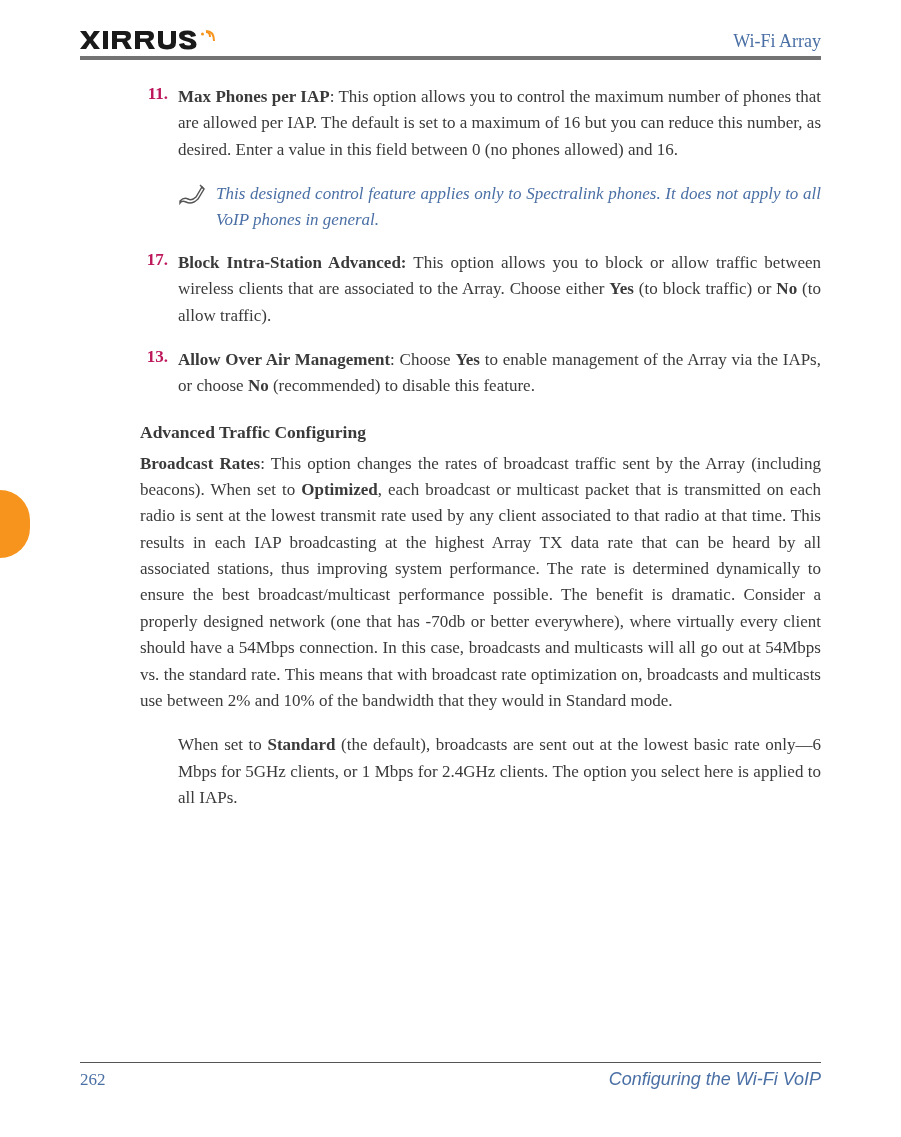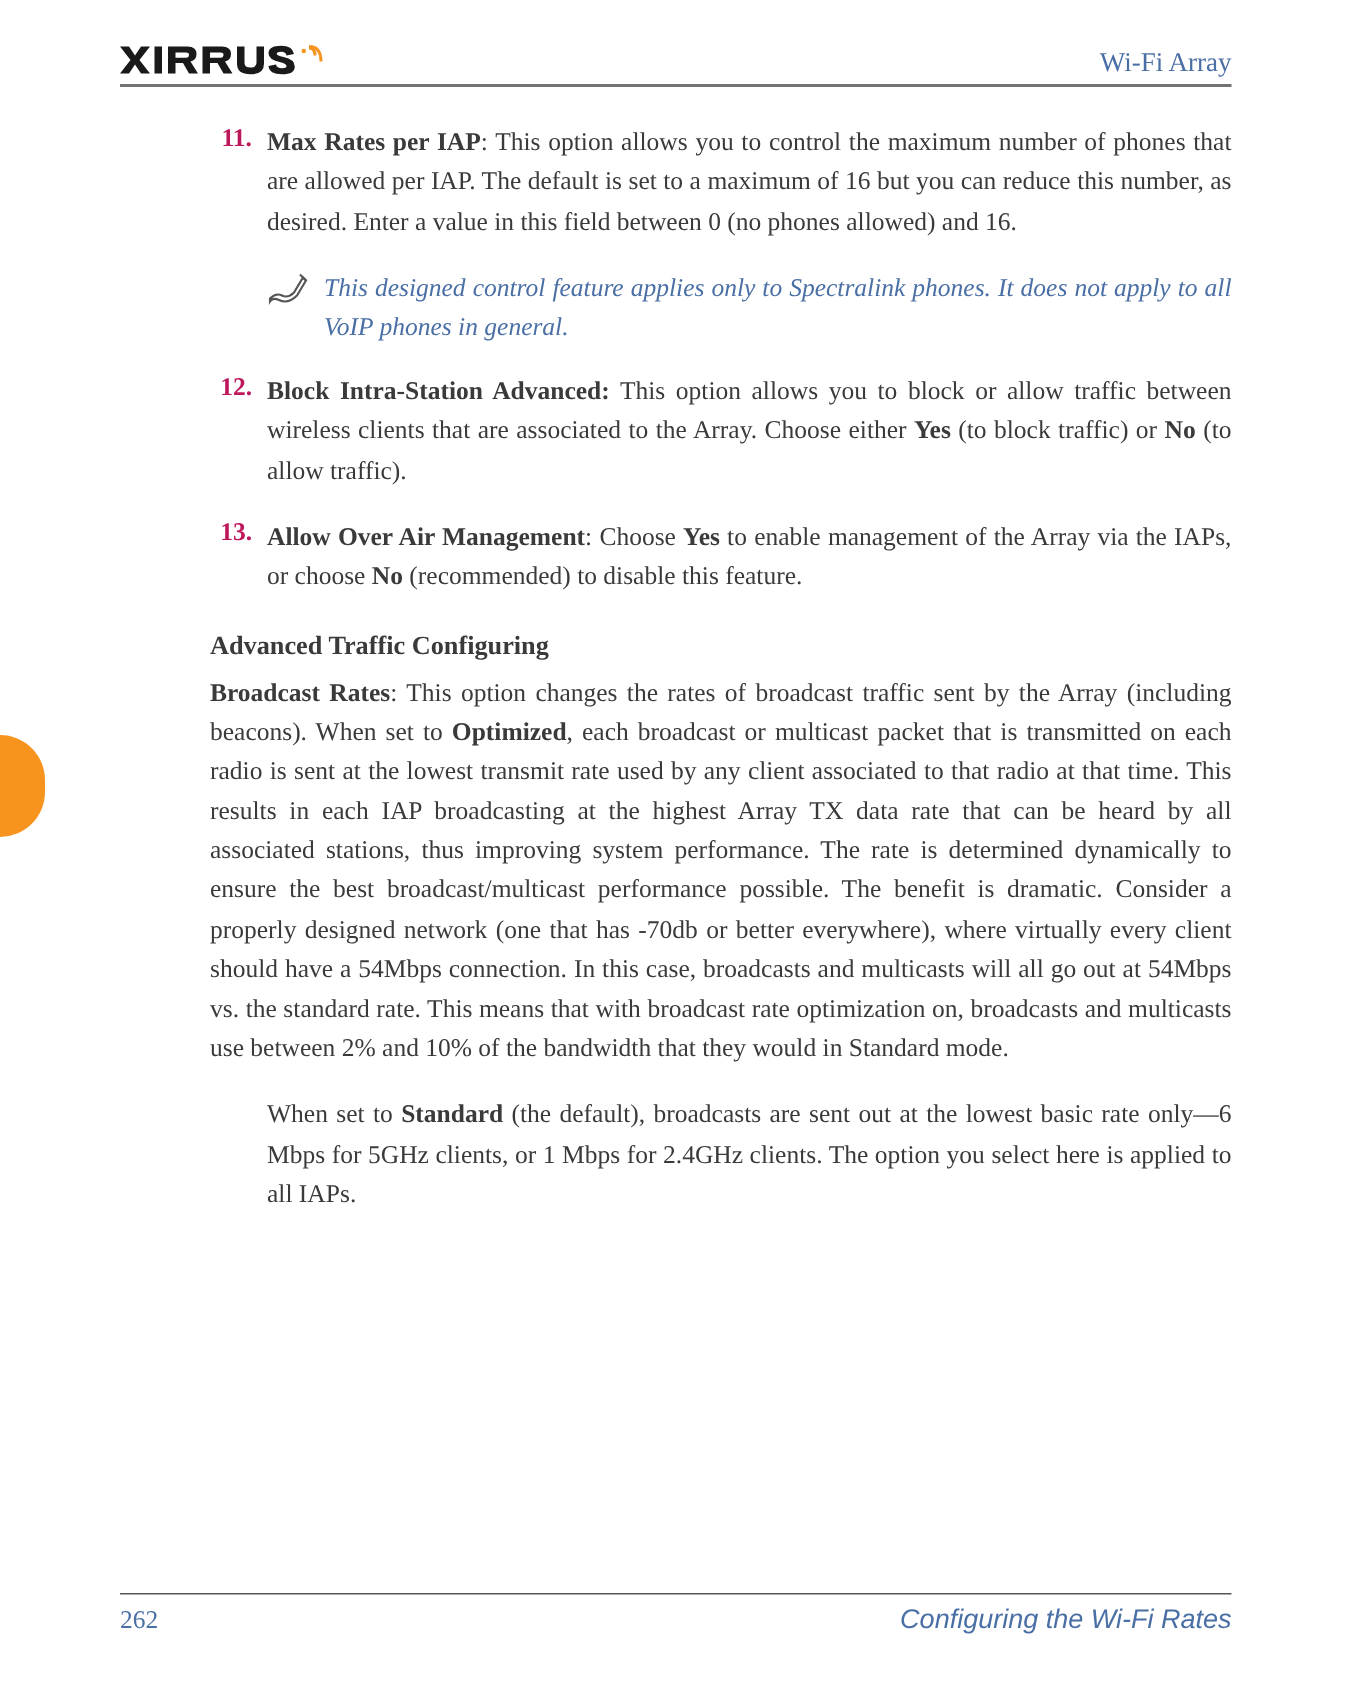--- a/index.html
+++ b/index.html
@@ -18,21 +18,21 @@
     .page {
       width: 100%;
       height: 100%;
       padding: 28px 80px 30px 80px;
       position: relative;
     }
     .header {
       display: flex;
       justify-content: space-between;
       align-items: flex-end;
-      border-bottom: 2px solid #737373;
+      border-bottom: 4px solid #737373;
       padding-bottom: 4px;
       margin-bottom: 24px;
     }
     .logo {
       display: flex;
       align-items: center;
     }
     .logo-svg {
       width: 140px;
       height: 24px;
@@ -160,36 +160,36 @@
       </svg>
     </div>
     <div class="header-right">Wi-Fi Array</div>
   </div>
 
   <div class="content">
 
     <div class="list-item">
       <div class="item-number">11.</div>
       <div class="item-body">
-        <span class="item-title">Max Rates per IAP</span><span>: </span><span>This option allows you to control the maximum number of phones that are allowed per IAP. The default is set to a maximum of 16 but you can reduce this number, as desired. Enter a value in this field between 0 (no phones allowed) and 16.</span>
+        <span class="item-title">Max Phones per IAP</span><span>: </span><span>This option allows you to control the maximum number of phones that are allowed per IAP. The default is set to a maximum of 16 but you can reduce this number, as desired. Enter a value in this field between 0 (no phones allowed) and 16.</span>
       </div>
     </div>
 
     <div class="note-block">
       <div class="note-icon">
         <svg width="28" height="24" viewBox="0 0 28 24">
           <path d="M 2 18 Q 6 14 10 16 Q 14 18 18 14 L 24 4 L 26 6 L 20 16 Q 14 22 8 19 Q 4 17 2 20 Z" fill="none" stroke="#555" stroke-width="1.4"></path>
           <path d="M 22 2 L 26 6" stroke="#555" stroke-width="1.4"></path>
         </svg>
       </div>
       <div class="note-text">This designed control feature applies only to Spectralink phones. It does not apply to all VoIP phones in general.</div>
     </div>
 
     <div class="list-item">
-      <div class="item-number">12.</div>
+      <div class="item-number">17.</div>
       <div class="item-body">
         <span class="item-title">Block Intra-Station Advanced:</span><span> </span><span>This option allows you to block or allow traffic between wireless clients that are associated to the Array. Choose either <span class="b">Yes</span> (to block traffic) or <span class="b">No</span> (to allow traffic).</span>
       </div>
     </div>
 
     <div class="list-item">
       <div class="item-number">13.</div>
       <div class="item-body">
         <span class="item-title">Allow Over Air Management</span><span>: </span><span>Choose <span class="b">Yes</span> to enable management of the Array via the IAPs, or choose <span class="b">No</span> (recommended) to disable this feature.</span>
       </div>
@@ -202,15 +202,15 @@
         <span class="item-title">Broadcast Rates</span><span>: </span><span>This option changes the rates of broadcast traffic sent by the Array (including beacons). When set to <span class="b">Optimized</span>, each broadcast or multicast packet that is transmitted on each radio is sent at the lowest transmit rate used by any client associated to that radio at that time. This results in each IAP broadcasting at the highest Array TX data rate that can be heard by all associated stations, thus improving system performance. The rate is determined dynamically to ensure the best broadcast/multicast performance possible. The benefit is dramatic. Consider a properly designed network (one that has -70db or better everywhere), where virtually every client should have a 54Mbps connection. In this case, broadcasts and multicasts will all go out at 54Mbps vs. the standard rate. This means that with broadcast rate optimization on, broadcasts and multicasts use between 2% and 10% of the bandwidth that they would in Standard mode.</span>
       </div>
     </div>
 
     <div class="body-para">When set to <span class="b">Standard</span> (the default), broadcasts are sent out at the lowest basic rate only—6 Mbps for 5GHz clients, or 1 Mbps for 2.4GHz clients. The option you select here is applied to all IAPs.</div>
 
   </div>
 
   <div class="footer">
     <div class="page-num">262</div>
-    <div class="footer-title">Configuring the Wi-Fi Rates</div>
+    <div class="footer-title">Configuring the Wi-Fi VoIP</div>
   </div>
 </div>
 
 </body></html>

